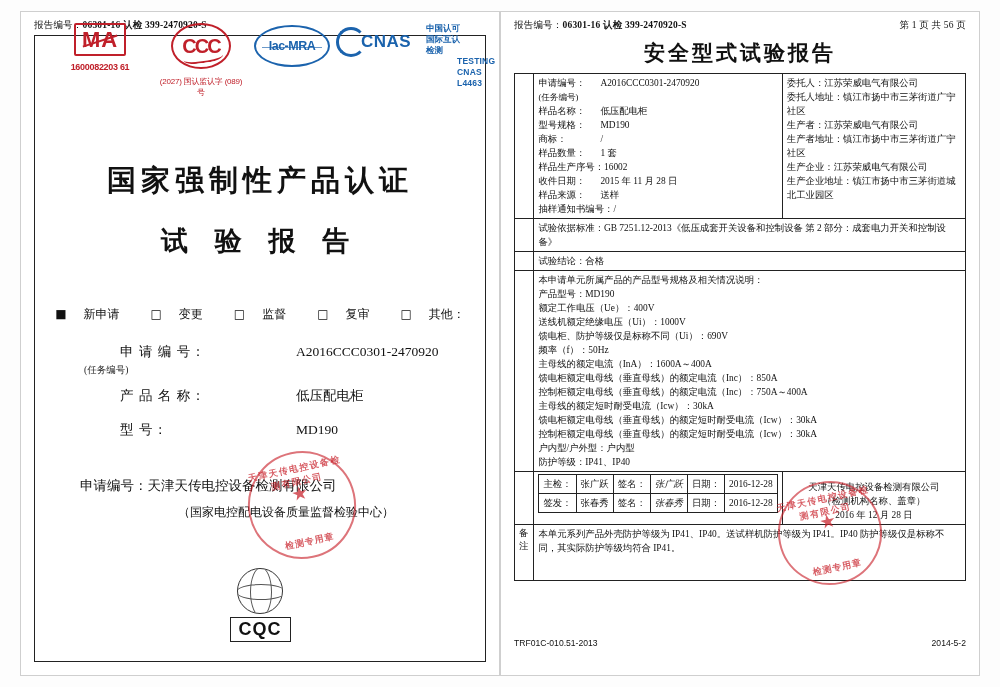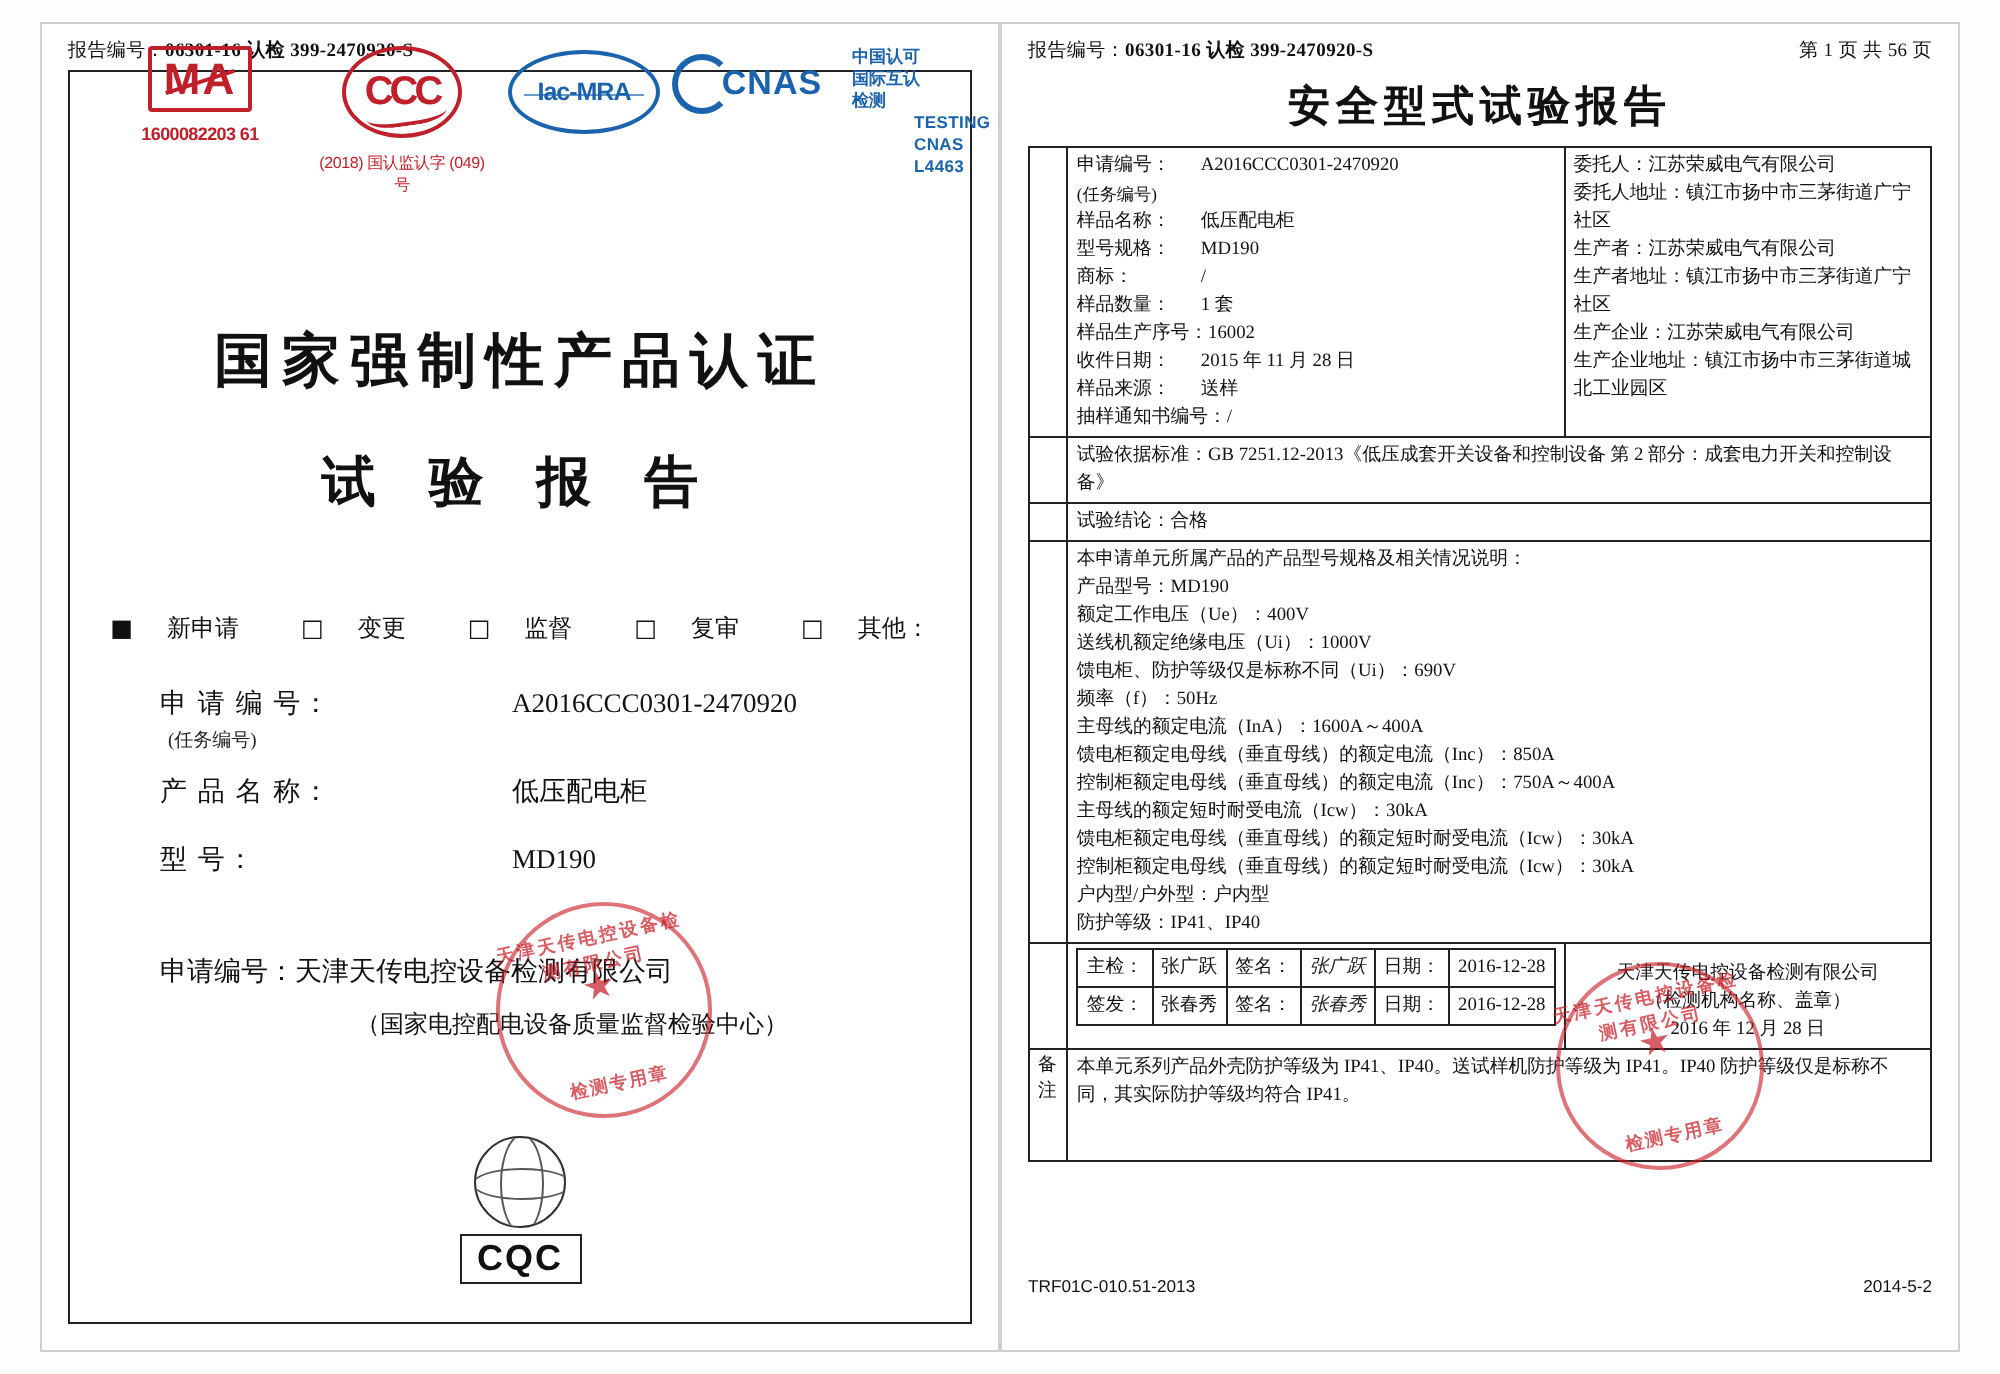--- a/index.html
+++ b/index.html
@@ -204,21 +204,21 @@
   .cb { font-family: "DejaVu Sans", sans-serif; }
 
   
   .fields {
     position: absolute;
     top: 332px; left: 60px; right: 40px;
     font-size: 13.5px;
     color: #111;
   }
   .frow { display: flex; margin-bottom: 16px; align-items: baseline; }
-  .flabel { width: 132px; letter-spacing: 1px; }
+  .flabel { width: 132px; letter-spacing: 1px; margin-left: 40px; }
   .fvalue { flex: 1; text-align: left; padding-left: 44px; }
   .fsub {
     font-size: 9.5px;
     margin: -13px 0 10px 4px;
     color: #222;
   }
   .org {
     position: absolute;
     top: 462px; left: 60px; right: 30px;
     font-size: 13.5px;
@@ -376,21 +376,21 @@
           <span class="slash"></span>
         </div>
         <div class="ma-num">1600082203 61</div>
       </div>
 
       <div class="logo logo-ccc">
         <div class="ccc-ring">
           <span>CCC</span>
           <span class="hook"></span>
         </div>
-        <div class="ccc-sub">(2018) 国认监认字 (049) 号</div>
+        <div class="ccc-sub">(2027) 国认监认字 (089) 号</div>
       </div>
 
       <div class="logo logo-cnas">
         <div class="cnas-wrap">
           <div class="cnas-circle"></div>
           <div class="cnas-word">CNAS</div>
         </div>
       </div>
 
       <div class="logo logo-iac">

